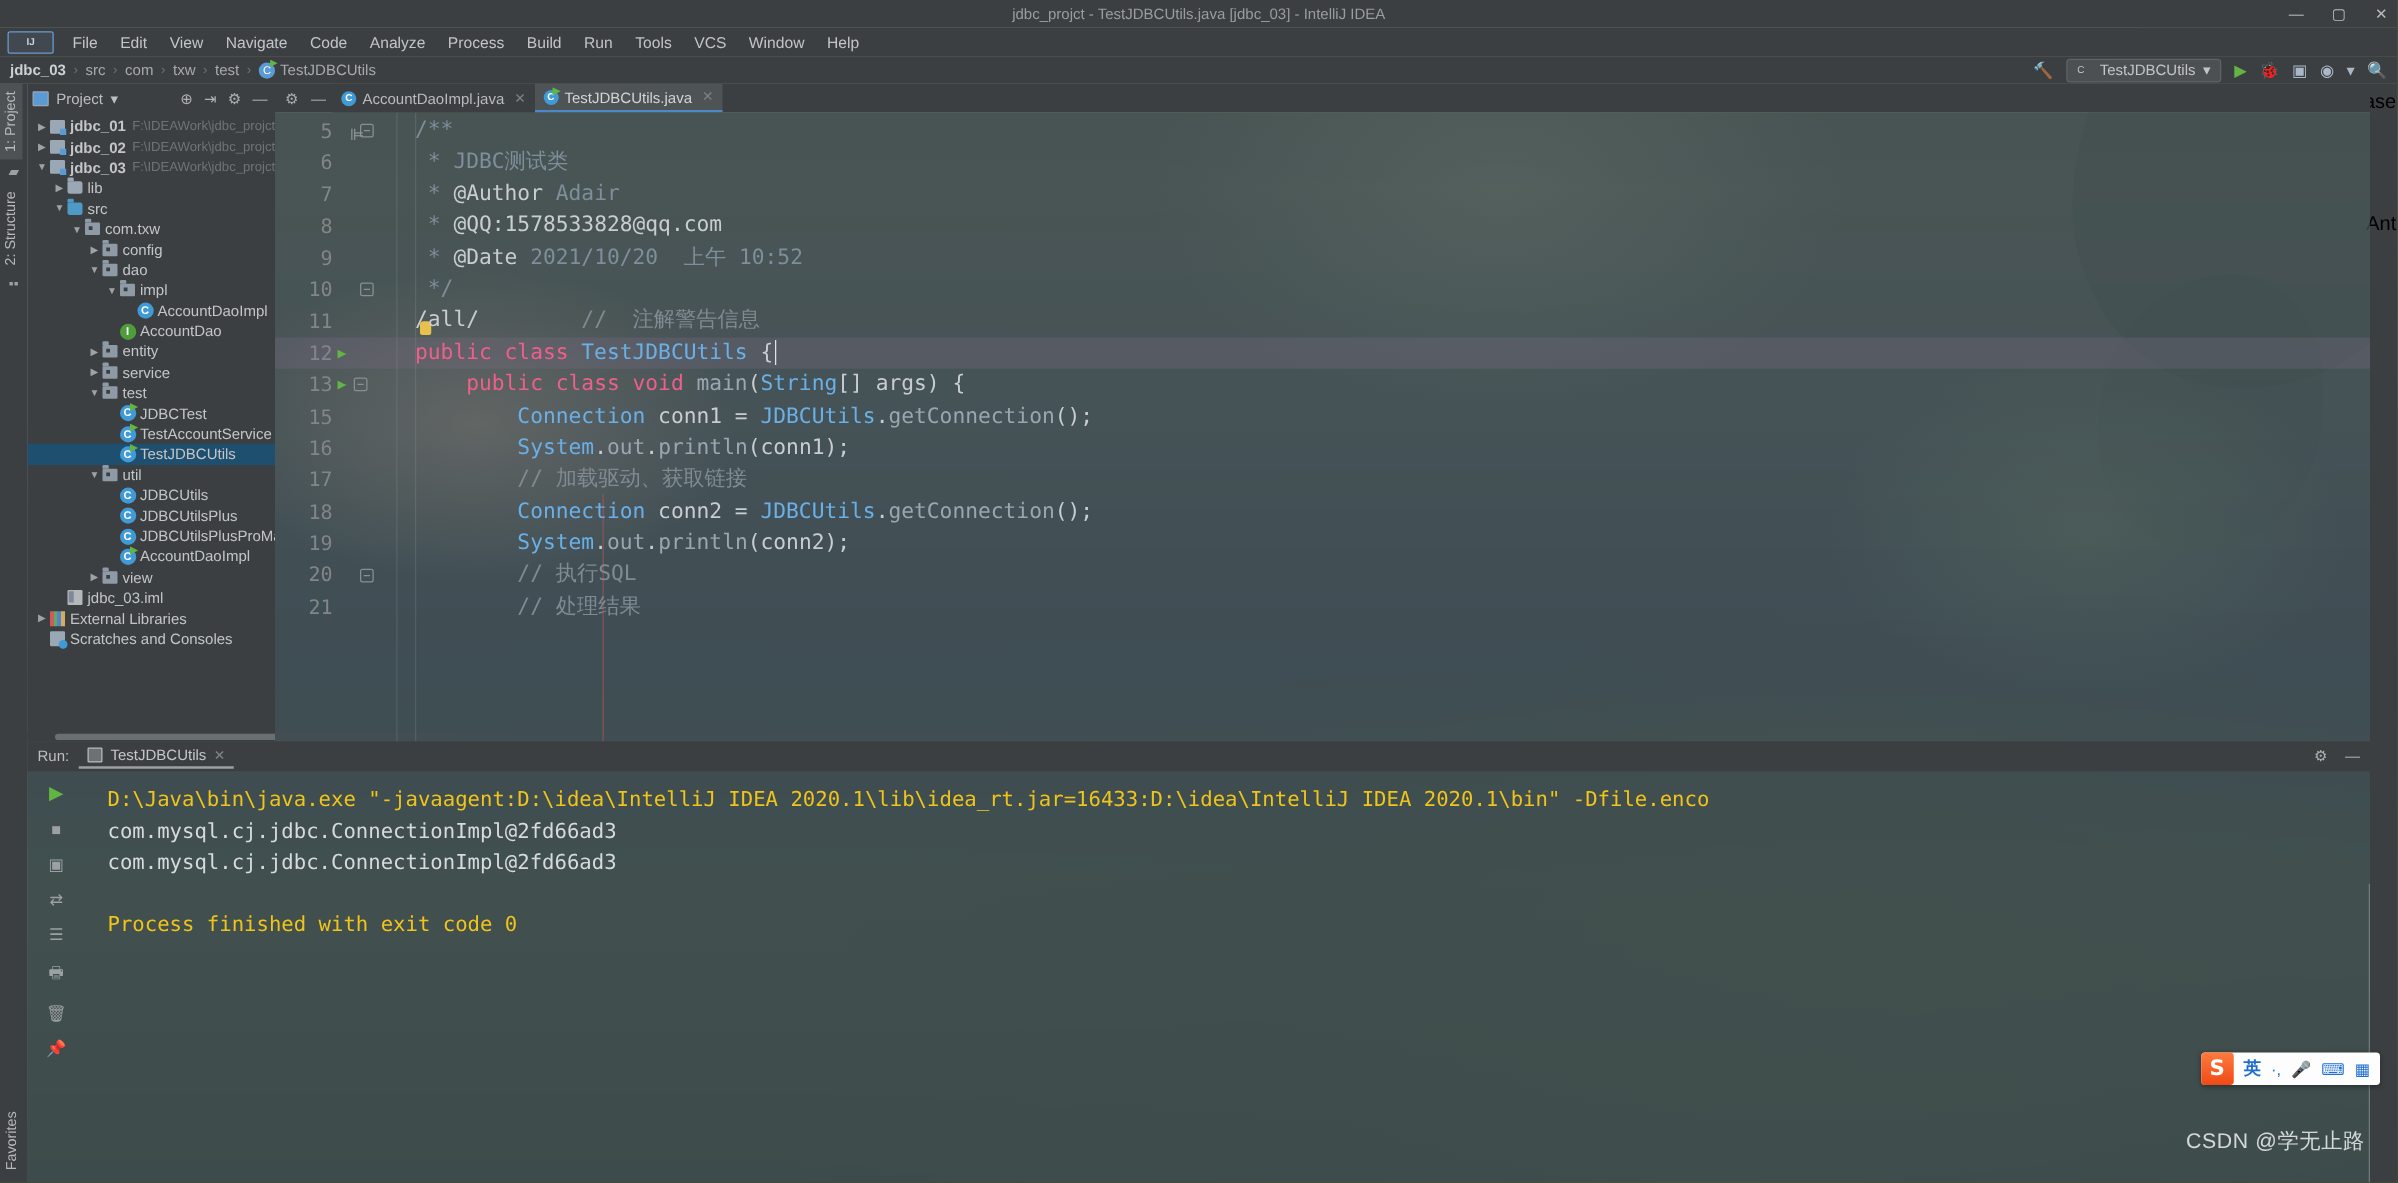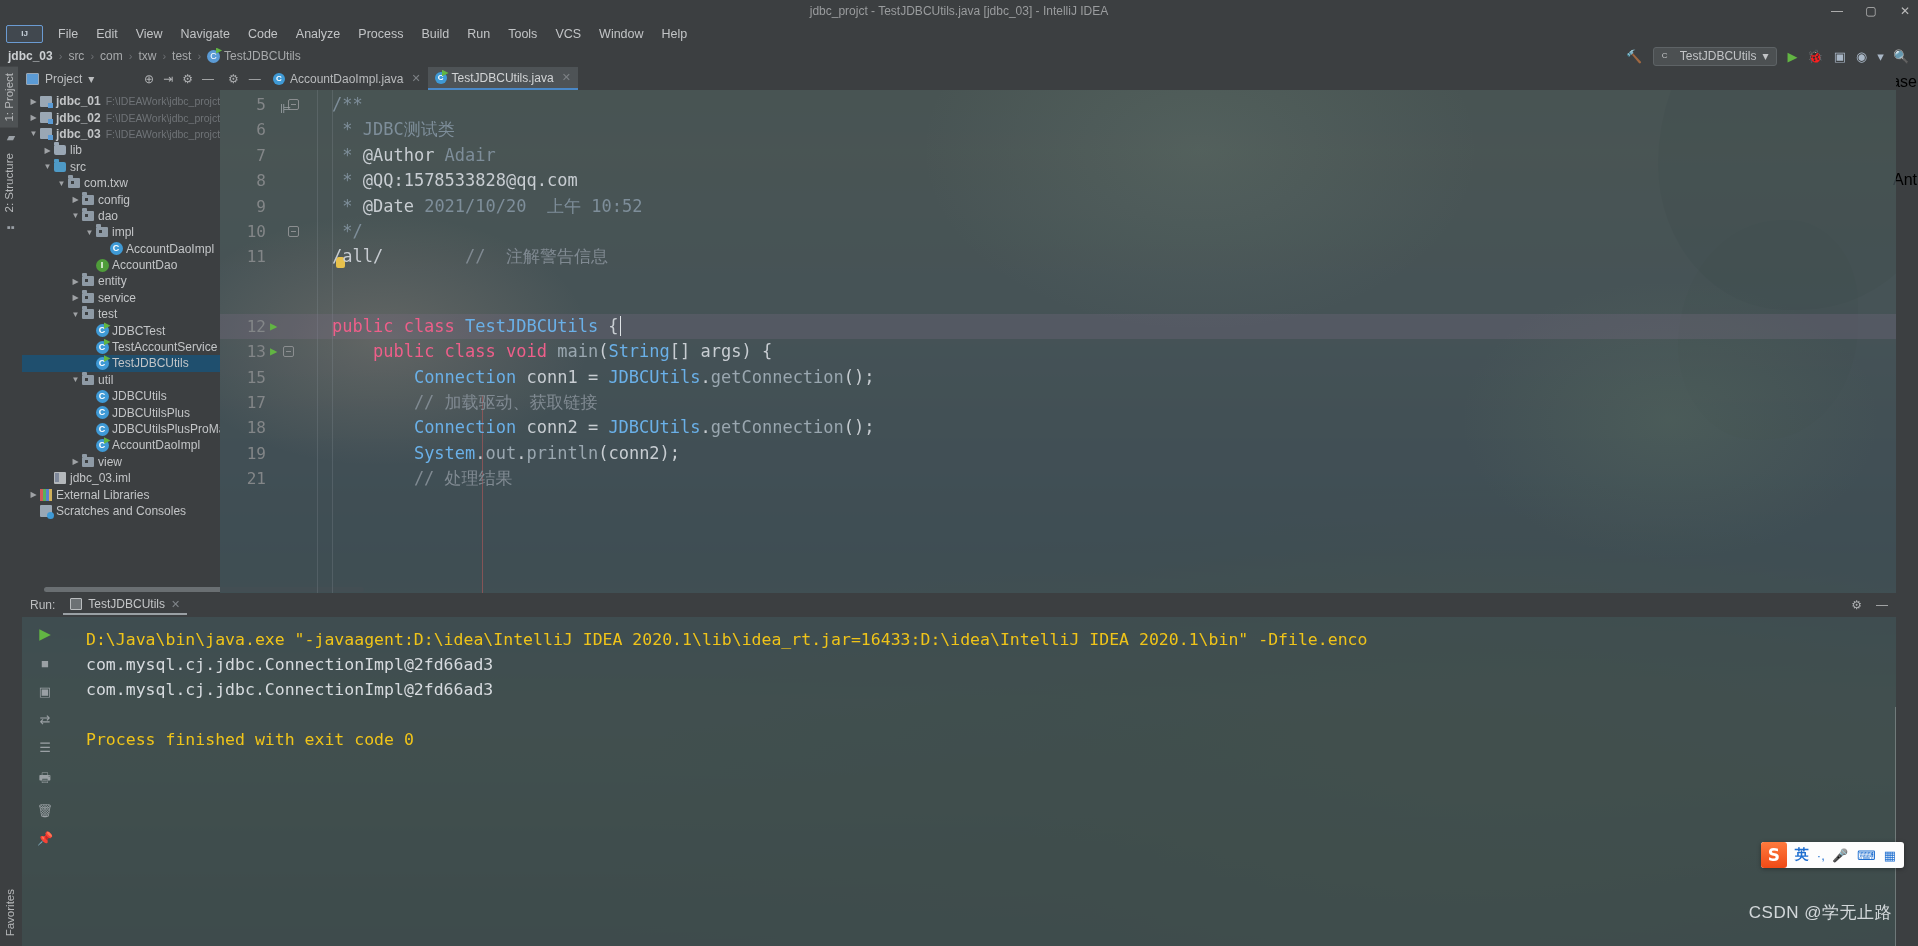--- a/index.html
+++ b/index.html
@@ -101,21 +101,21 @@
   .code-area{position:absolute;top:23px;left:0;right:0;bottom:0;overflow:hidden;
      background:rgba(60,72,78,0.86);}
   .code-bg{position:absolute;inset:0;
      background:
        radial-gradient(ellipse 300px 180px at 160px 250px, rgba(200,170,150,.22), rgba(0,0,0,0) 70%),
        radial-gradient(ellipse 400px 260px at 980px 60px, rgba(150,175,150,.13), rgba(0,0,0,0) 70%),
        radial-gradient(ellipse 300px 200px at 1450px 330px, rgba(120,150,110,.16), rgba(0,0,0,0) 70%);
      pointer-events:none;}
   .lines{position:relative;padding-top:2px;}
   .ln{position:relative;height:25.4px;line-height:25.4px;white-space:pre;font-family:"DejaVu Sans Mono", monospace;font-size:17px;}
-  .ln.cur{background:rgba(130,110,140,.25);margin-top:44px;}
+  .ln.cur{background:rgba(130,110,140,.25);}
   .lnum{position:absolute;left:0;width:46px;text-align:right;color:#838688;font-size:16px;font-family:"DejaVu Sans Mono",monospace;}
   .gut{position:absolute;left:50px;width:58px;height:25.4px;display:flex;align-items:center;gap:6px;color:#8b8e90;font-size:12px;}
   .runmark{color:#62b543;font-size:12px;}
   .foldm{display:inline-block;width:11px;height:11px;border:1px solid #8b8e90;border-radius:2px;position:relative;}
   .foldm::after{content:"";position:absolute;left:2px;top:4px;width:5px;height:1px;background:#8b8e90;}
   .codetxt{position:absolute;left:112px;right:0;}
   .vline{position:absolute;top:0;bottom:0;width:1px;background:rgba(150,160,170,.22);}
   .vline.red{background:rgba(190,90,90,.55);}
   .c-doc{color:#7e8e9a;}
   .c-kw2{color:#ee5f8a;}
@@ -459,23 +459,25 @@
               <div class="ln"><span class="lnum">5</span><span class="gut"><span style="width:12px;display:inline-block"></span><span class="foldm"></span></span><span style="position:absolute;left:60px;top:4px;color:#9aa0a4;font-size:13px;">⊫</span><span class="codetxt"><span class="c-doc">/**</span></span></div>
               <div class="ln"><span class="lnum">6</span><span class="gut"><span style="width:12px;display:inline-block"></span></span><span class="codetxt"><span class="c-doc"> * </span><span class="c-doc">JDBC测试类</span></span></div>
               <div class="ln"><span class="lnum">7</span><span class="gut"><span style="width:12px;display:inline-block"></span></span><span class="codetxt"><span class="c-doc"> * </span><span class="c-txt">@Author</span><span class="c-doc"> Adair</span></span></div>
               <div class="ln"><span class="lnum">8</span><span class="gut"><span style="width:12px;display:inline-block"></span></span><span class="codetxt"><span class="c-doc"> * </span><span class="c-txt">@QQ:1578533828@qq.com</span></span></div>
               <div class="ln"><span class="lnum">9</span><span class="gut"><span style="width:12px;display:inline-block"></span></span><span class="codetxt"><span class="c-doc"> * </span><span class="c-txt">@Date</span><span class="c-doc"> 2021/10/20  上午 10:52</span></span></div>
               <div class="ln"><span class="lnum">10</span><span class="gut"><span style="width:12px;display:inline-block"></span><span class="foldm"></span></span><span class="codetxt"><span class="c-doc"> */</span></span></div>
               <div class="ln"><span class="lnum">11</span><span class="gut"><span style="width:12px;display:inline-block"></span></span><span class="bulb" style="position:absolute;left:116px;top:13px;"></span><span class="codetxt"><span class="c-txt">/all/</span><span class="c-cmt">        //  注解警告信息</span></span></div>
               <div class="ln cur"><span class="lnum">12</span><span class="gut"><span class="runmark">▶</span></span><span class="codetxt"><span class="c-kw2">public class </span><span class="c-cls">TestJDBCUtils</span><span class="c-txt"> {</span><span style="border-left:1px solid #dfe3e6;margin-left:1px;"></span></span></div>
               <div class="ln"><span class="lnum">13</span><span class="gut"><span class="runmark">▶</span><span class="foldm"></span></span><span class="codetxt"><span class="c-txt">    </span><span class="c-kw2">public class void </span><span class="c-fn">main</span><span class="c-txt">(</span><span class="c-cls">String</span><span class="c-txt">[] args) {</span></span></div>
               <div class="ln"><span class="lnum">15</span><span class="gut"><span style="width:12px;display:inline-block"></span></span><span class="codetxt"><span class="c-txt">        </span><span class="c-cls">Connection</span><span class="c-txt"> conn1 = </span><span class="c-cls">JDBCUtils</span><span class="c-txt">.</span><span class="c-fn">getConnection</span><span class="c-txt">();</span></span></div>
+              <div class="ln"><span class="lnum">16</span><span class="gut"><span style="width:12px;display:inline-block"></span></span><span class="codetxt"><span class="c-txt">        </span><span class="c-cls">System</span><span class="c-txt">.</span><span class="c-fn">out</span><span class="c-txt">.</span><span class="c-fn">println</span><span class="c-txt">(conn1);</span></span></div>
               <div class="ln"><span class="lnum">17</span><span class="gut"><span style="width:12px;display:inline-block"></span></span><span class="codetxt"><span class="c-cmt">        // 加载驱动、获取链接</span></span></div>
               <div class="ln"><span class="lnum">18</span><span class="gut"><span style="width:12px;display:inline-block"></span></span><span class="codetxt"><span class="c-txt">        </span><span class="c-cls">Connection</span><span class="c-txt"> conn2 = </span><span class="c-cls">JDBCUtils</span><span class="c-txt">.</span><span class="c-fn">getConnection</span><span class="c-txt">();</span></span></div>
               <div class="ln"><span class="lnum">19</span><span class="gut"><span style="width:12px;display:inline-block"></span></span><span class="codetxt"><span class="c-txt">        </span><span class="c-cls">System</span><span class="c-txt">.</span><span class="c-fn">out</span><span class="c-txt">.</span><span class="c-fn">println</span><span class="c-txt">(conn2);</span></span></div>
+              <div class="ln"><span class="lnum">20</span><span class="gut"><span style="width:12px;display:inline-block"></span><span class="foldm"></span></span><span class="codetxt"><span class="c-cmt">        // 执行SQL</span></span></div>
               <div class="ln"><span class="lnum">21</span><span class="gut"><span style="width:12px;display:inline-block"></span></span><span class="codetxt"><span class="c-cmt">        // 处理结果</span></span></div>
             </div>
         </div>
       </div>
 
       <div class="runpanel">
         <div class="runhead">
           <span>Run:</span>
           <span class="runtab">
             <span class="sq"></span>

